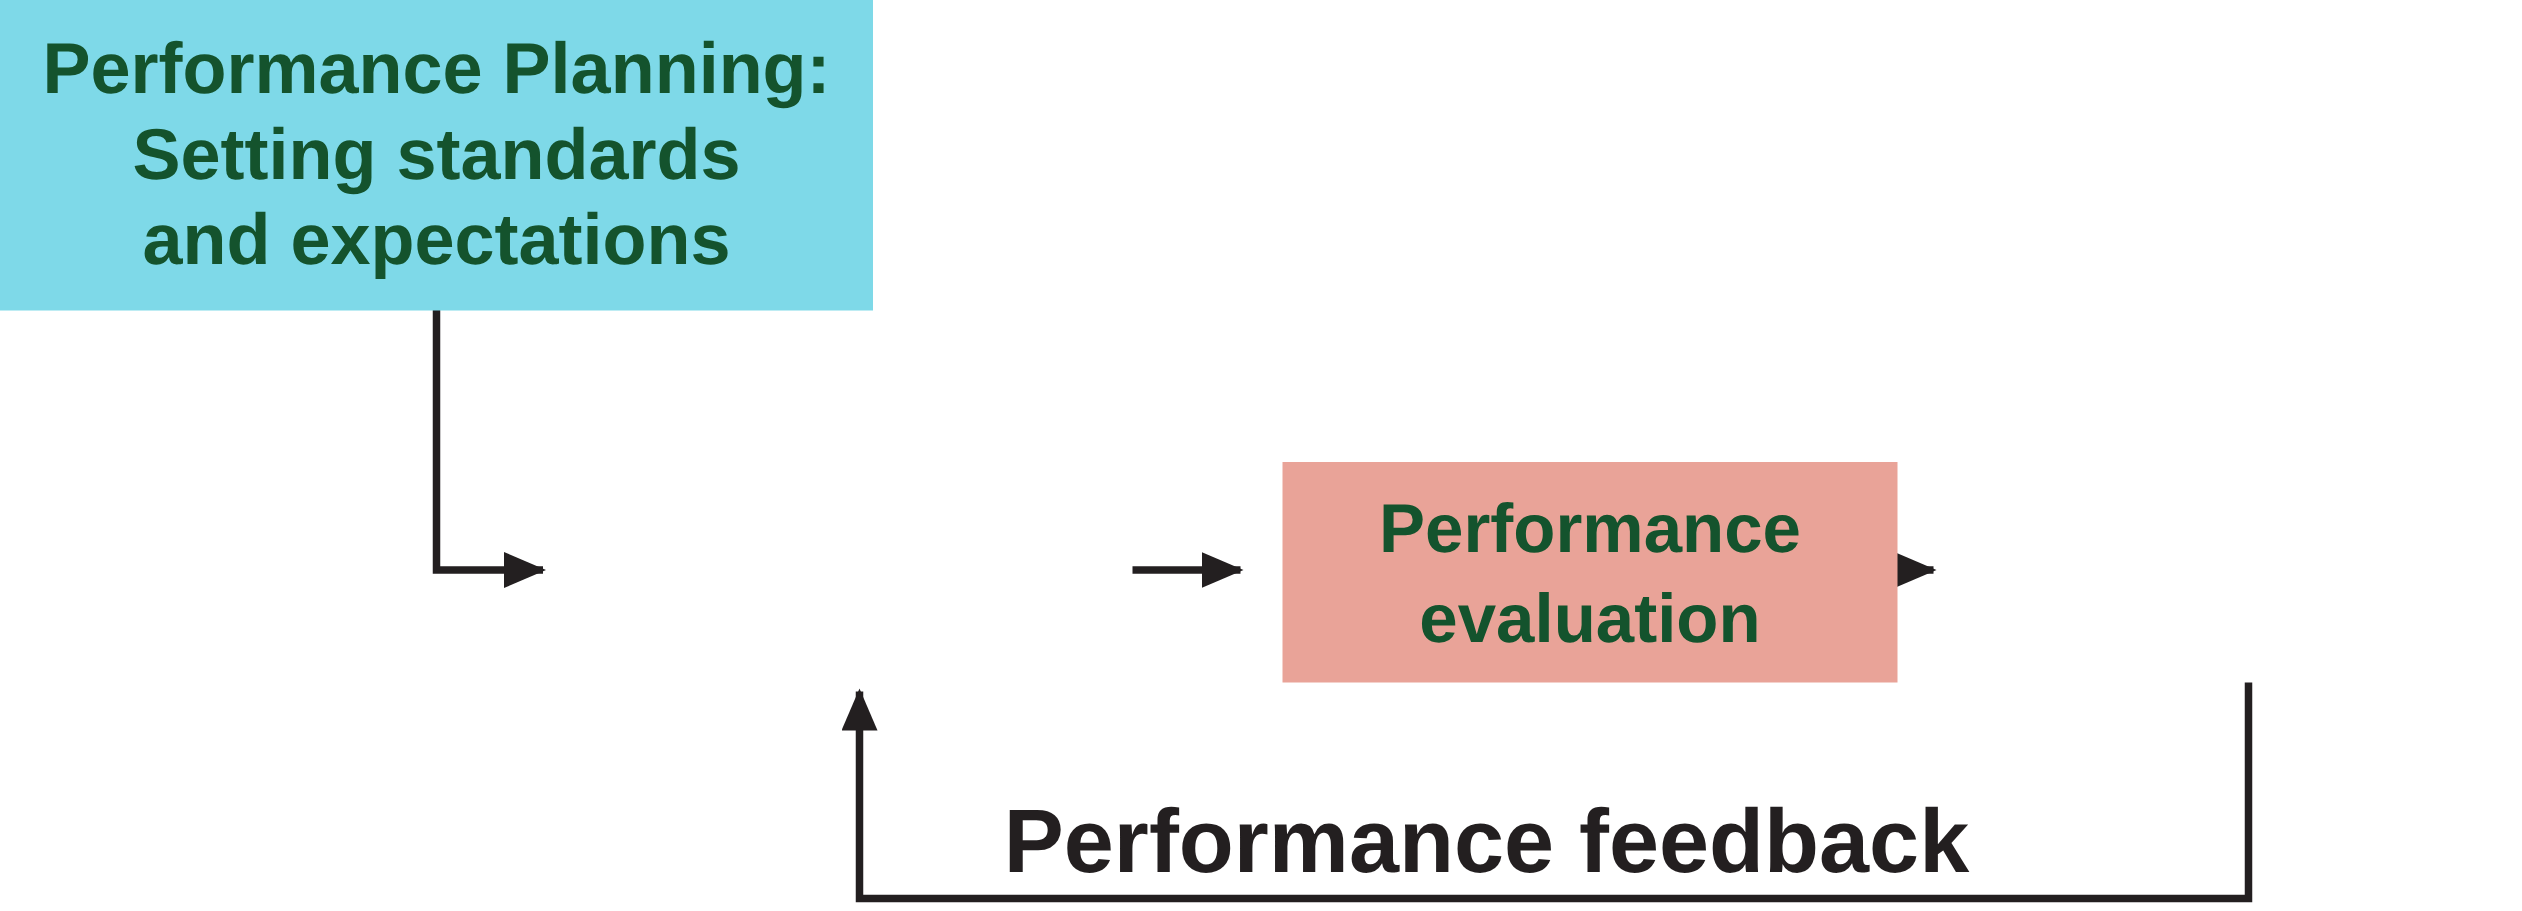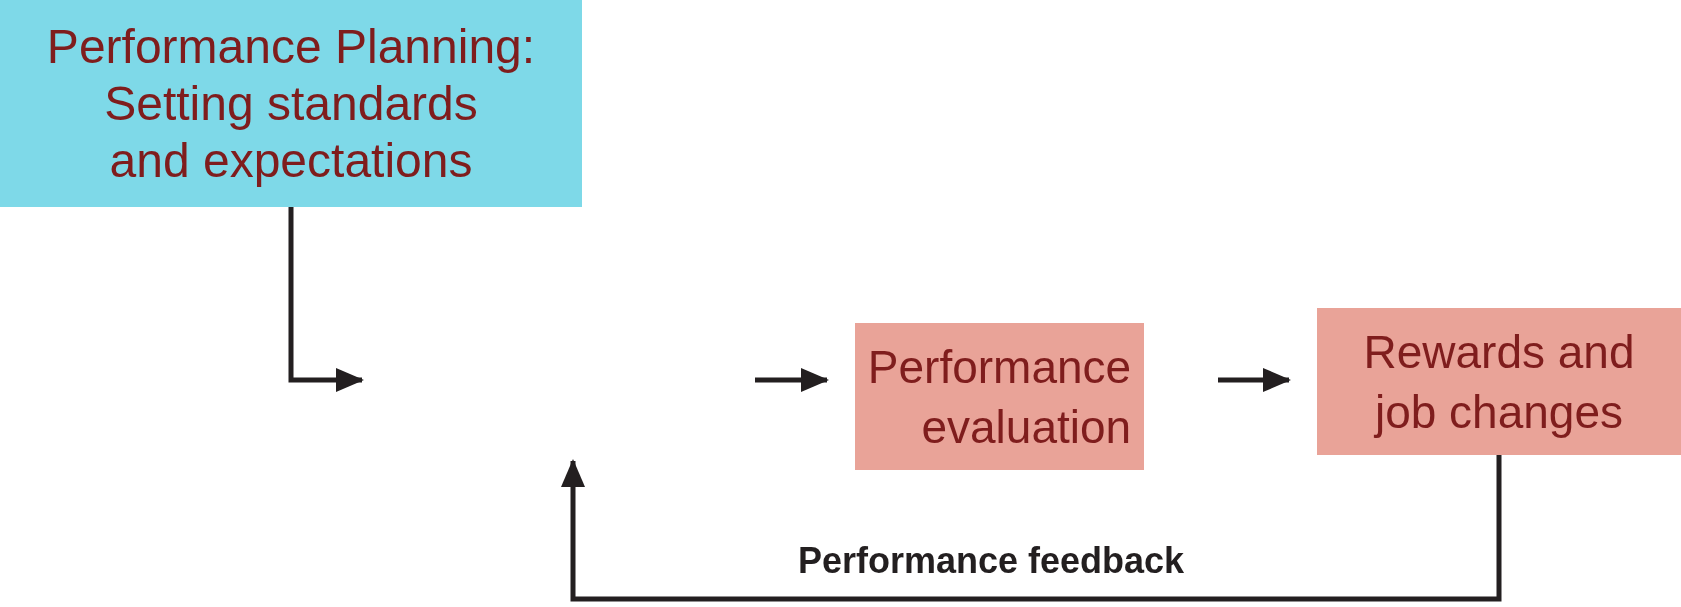--- a/index.html
+++ b/index.html
@@ -16,59 +16,60 @@
     color: #231f20;
     overflow: hidden;
   }
   .box {
     position: absolute;
     display: flex;
     align-items: center;
     justify-content: center;
     text-align: center;
     white-space: pre-line;
-    color: #7f1d1d;
+    color: #14532d;
+    font-weight: bold;
   }
   .box.planning {
     left: 0;
     top: 0;
     width: 582px;
     height: 207px;
     background: #7ed9e8;
     font-size: 48px;
     line-height: 57px;
   }
   .box.process {
     background: #e9a398;
     font-size: 46px;
     line-height: 60px;
   }
   .box.behavior   { left: 390px;  top: 308px; width: 365px; height: 147px; }
-  .box.evaluation { left: 855px;  top: 323px; width: 289px; height: 147px; text-align: right; }
+  .box.evaluation { left: 855px;  top: 308px; width: 410px; height: 147px; }
   .box.rewards    { left: 1317px; top: 308px; width: 364px; height: 147px; }
   .arrows-layer {
     position: absolute;
     left: 0;
     top: 0;
     width: 1681px;
     height: 607px;
     pointer-events: none;
   }
   .arrows-layer path.flow {
     fill: none;
     stroke: #231f20;
     stroke-width: 5px;
     stroke-linejoin: miter;
   }
   .feedback-label {
     position: absolute;
     left: 991px;
     top: 538px;
     transform: translateX(-50%);
-    font-size: 36px;
+    font-size: 60px;
     line-height: 46px;
     font-weight: 700;
     white-space: nowrap;
     color: #231f20;
   }
 </style>
 </head>
 <body>
 
 <div class="diagram">
@@ -86,18 +87,16 @@
   </svg>
 
   <div class="box planning">Performance Planning:
 Setting standards
 and expectations</div>
 
 
   <div class="box process evaluation">Performance
 evaluation</div>
 
-  <div class="box process rewards">Rewards and
-job changes</div>
 
   <div class="feedback-label">Performance feedback</div>
 
 </div>
 
 </body></html>

